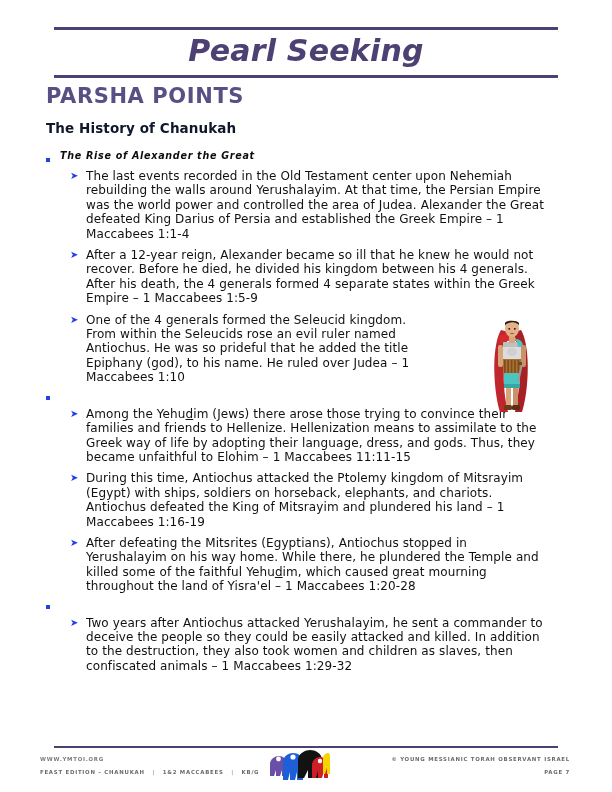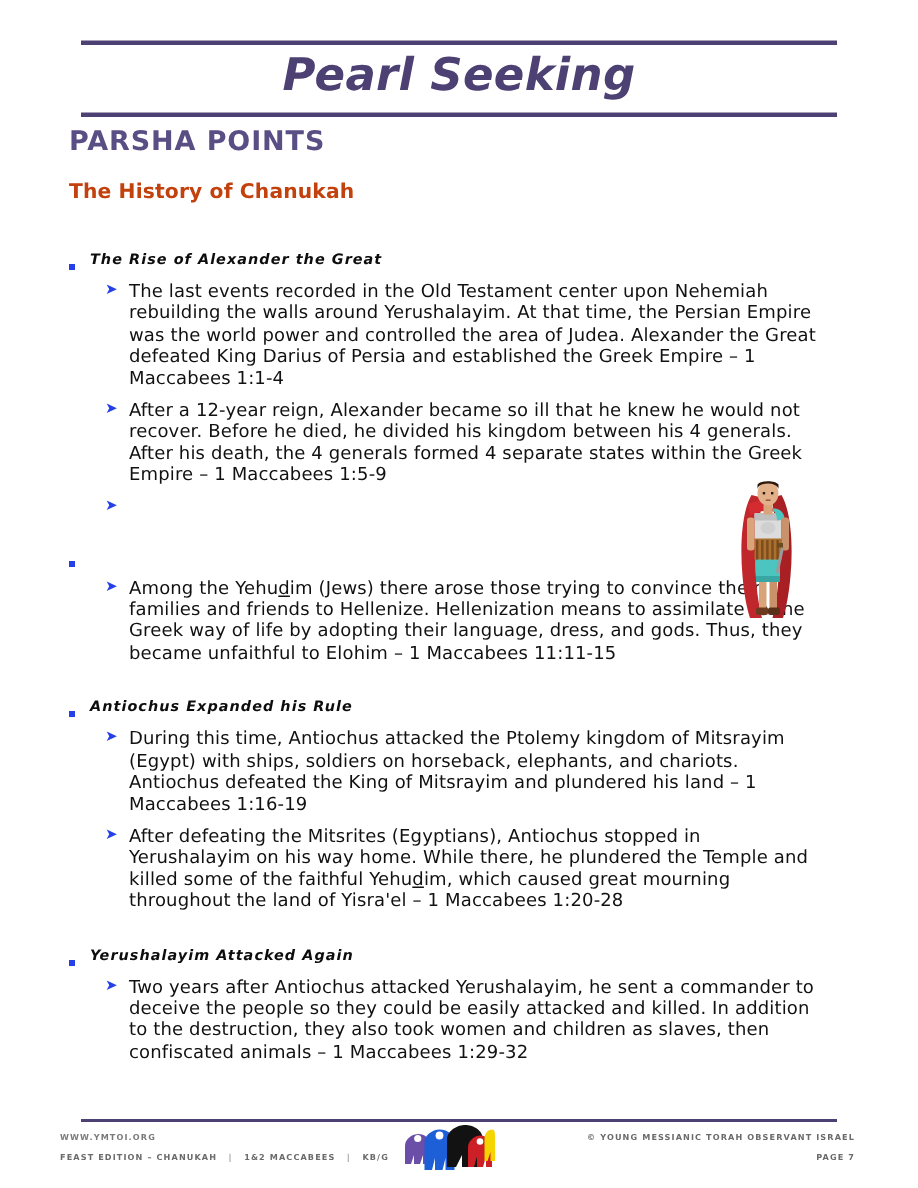--- a/index.html
+++ b/index.html
@@ -46,53 +46,53 @@
     letter-spacing: 0.2px;
     color: #4d4073;
     line-height: 46px;
   }
 
   .section-title {
     position: absolute;
     top: 84px;
     left: 46px;
     font-family: "DejaVu Sans", sans-serif;
-    font-size: 18px;
+    font-size: 21px;
     font-weight: 700;
     letter-spacing: 0.6px;
     color: #5a4f84;
   }
 
   .sub-title {
     position: absolute;
     top: 120px;
     left: 46px;
     font-family: "DejaVu Sans", sans-serif;
     font-size: 13.5px;
     font-weight: 700;
-    color: #c2410c;
+    color: #0f172a;
     letter-spacing: 0.1px;
   }
 
   
   .content {
     position: absolute;
     top: 144px;
     left: 46px;
     width: 520px;
   }
 
   .topic {
     margin-bottom: 1px;
   }
 
   .topic-head {
     display: flex;
     align-items: flex-end;
-    margin-top: 23px;
+    margin-top: 5px;
   }
   .topic-bullet {
     width: 4px;
     height: 4px;
     background: #2540e8;
     margin-top: 6px;
     margin-right: 10px;
     flex: 0 0 auto;
   }
   .topic-label {
@@ -215,55 +215,51 @@
     <div class="topic">
       <div class="topic-body">
         <span class="arrow-icon">➤</span>
         <span class="topic-text"><span>After a 12-year reign, Alexander became so ill that he knew he would not recover. Before he died, he divided his kingdom between his 4 generals. After his death, the 4 generals formed 4 separate states within the Greek Empire – 1 Maccabees 1:5-9</span></span>
       </div>
     </div>
 
     <div class="topic">
       <div class="topic-body">
         <span class="arrow-icon">➤</span>
+        <span class="topic-text narrow"><span>One of the 4 generals formed the Seleucid kingdom. From within the Seleucids rose an evil ruler named Antiochus. He was so prideful that he added the title Epiphany (god), to his name. He ruled over Judea – 1 Maccabees 1:10</span></span>
       </div>
     </div>
 
     <div class="topic">
       <div class="topic-head">
         <span class="topic-bullet"></span>
       </div>
       <div class="topic-body">
         <span class="arrow-icon">➤</span>
         <span class="topic-text"><span>Among the Yehu</span><span class="u">d</span><span>im (Jews) there arose those trying to convince their families and friends to Hellenize. Hellenization means to assimilate to the Greek way of life by adopting their language, dress, and gods. Thus, they became unfaithful to Elohim – 1 Maccabees 11:11-15</span></span>
       </div>
     </div>
 
     <div class="topic">
+      <div class="topic-body">
+        <span class="arrow-icon">➤</span>
+        <span class="topic-text"><span>During this time, Antiochus attacked the Ptolemy kingdom of Mitsrayim (Egypt) with ships, soldiers on horseback, elephants, and chariots. Antiochus defeated the King of Mitsrayim and plundered his land – 1 Maccabees 1:16-19</span></span>
+      </div>
+    </div>
+
+    <div class="topic">
+      <div class="topic-body">
+        <span class="arrow-icon">➤</span>
+        <span class="topic-text"><span>After defeating the Mitsrites (Egyptians), Antiochus stopped in Yerushalayim on his way home. While there, he plundered the Temple and killed some of the faithful Yehu</span><span class="u">d</span><span>im, which caused great mourning throughout the land of Yisra'el – 1 Maccabees 1:20-28</span></span>
+      </div>
+    </div>
+
+    <div class="topic">
       <div class="topic-head">
         <span class="topic-bullet"></span>
-        <span class="topic-label">Antiochus Expanded his Rule</span>
-      </div>
-      <div class="topic-body">
-        <span class="arrow-icon">➤</span>
-        <span class="topic-text"><span>During this time, Antiochus attacked the Ptolemy kingdom of Mitsrayim (Egypt) with ships, soldiers on horseback, elephants, and chariots. Antiochus defeated the King of Mitsrayim and plundered his land – 1 Maccabees 1:16-19</span></span>
-      </div>
-    </div>
-
-    <div class="topic">
-      <div class="topic-body">
-        <span class="arrow-icon">➤</span>
-        <span class="topic-text"><span>After defeating the Mitsrites (Egyptians), Antiochus stopped in Yerushalayim on his way home. While there, he plundered the Temple and killed some of the faithful Yehu</span><span class="u">d</span><span>im, which caused great mourning throughout the land of Yisra'el – 1 Maccabees 1:20-28</span></span>
-      </div>
-    </div>
-
-    <div class="topic">
-      <div class="topic-head">
-        <span class="topic-bullet"></span>
-        <span class="topic-label">Yerushalayim Attacked Again</span>
       </div>
       <div class="topic-body">
         <span class="arrow-icon">➤</span>
         <span class="topic-text"><span>Two years after Antiochus attacked Yerushalayim, he sent a commander to deceive the people so they could be easily attacked and killed. In addition to the destruction, they also took women and children as slaves, then confiscated animals – 1 Maccabees 1:29-32</span></span>
       </div>
     </div>
 
   </div>
 
   <div class="figure">

